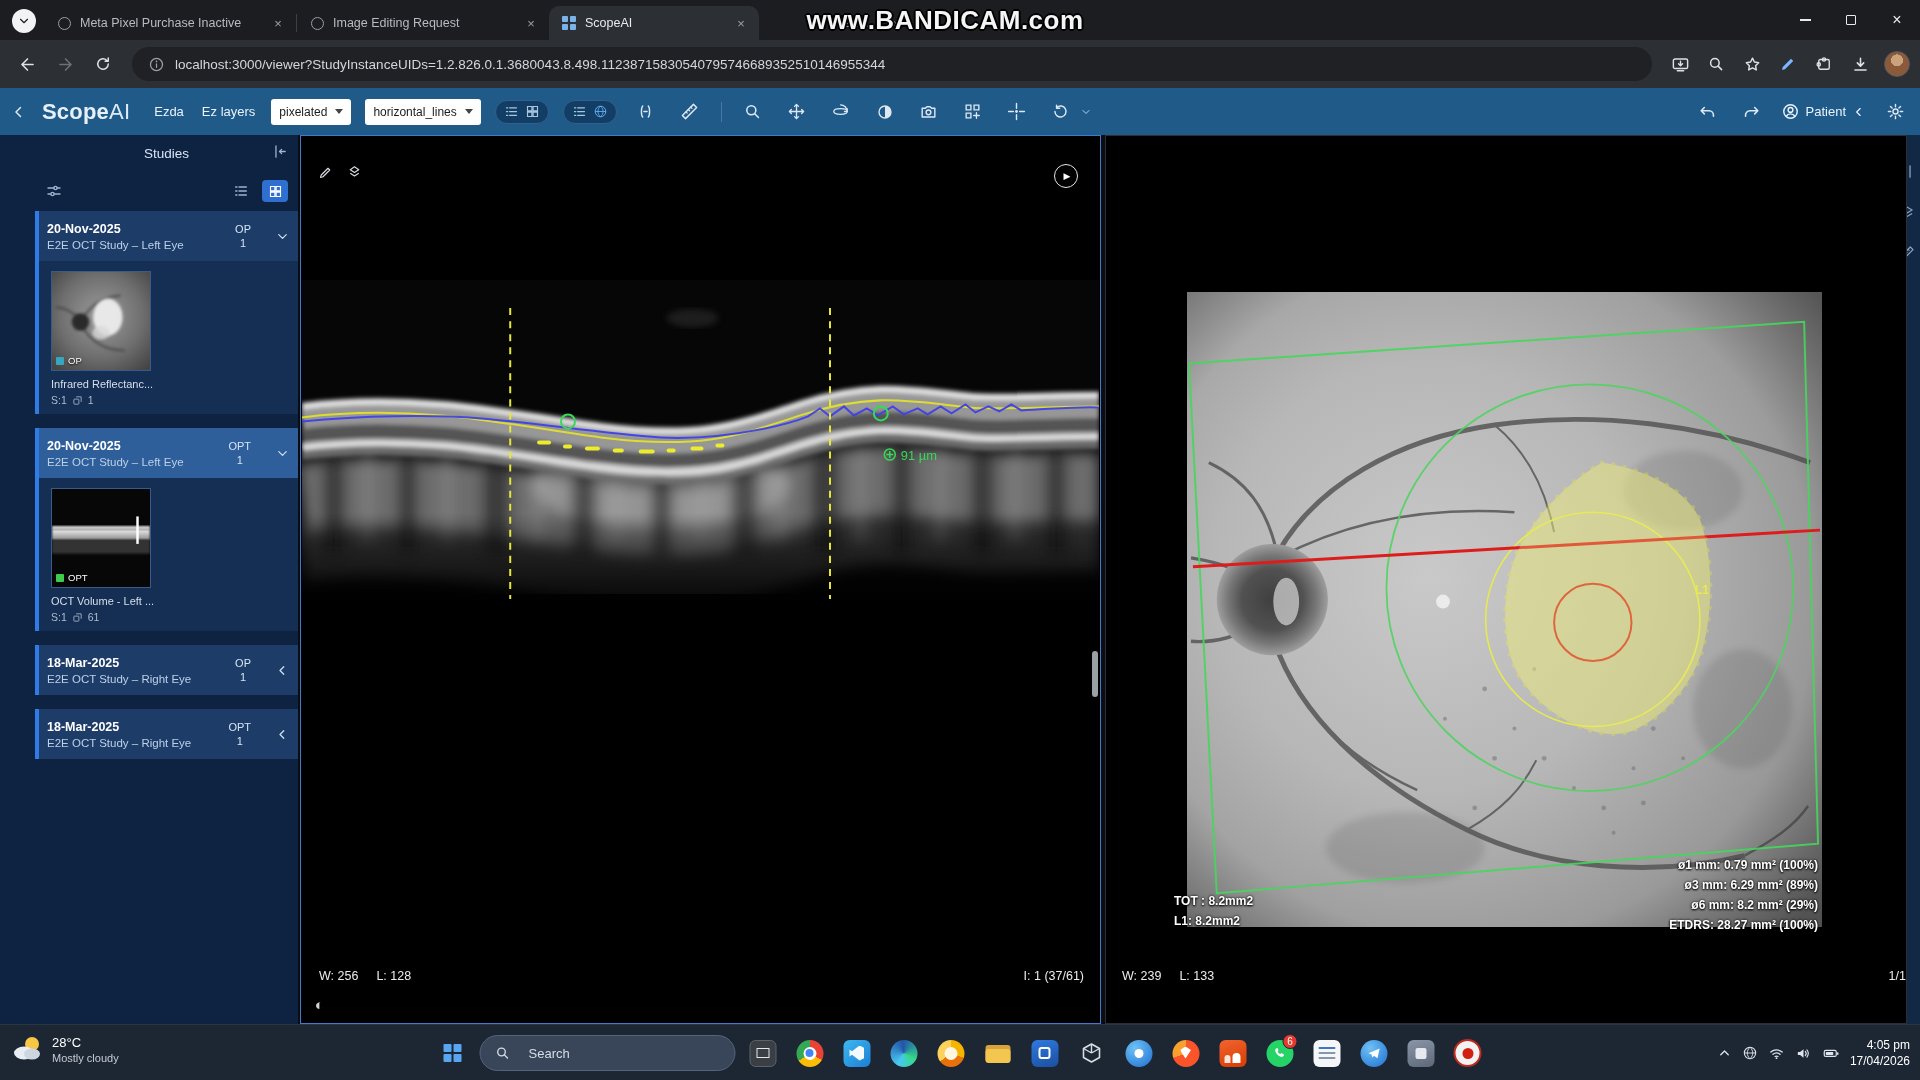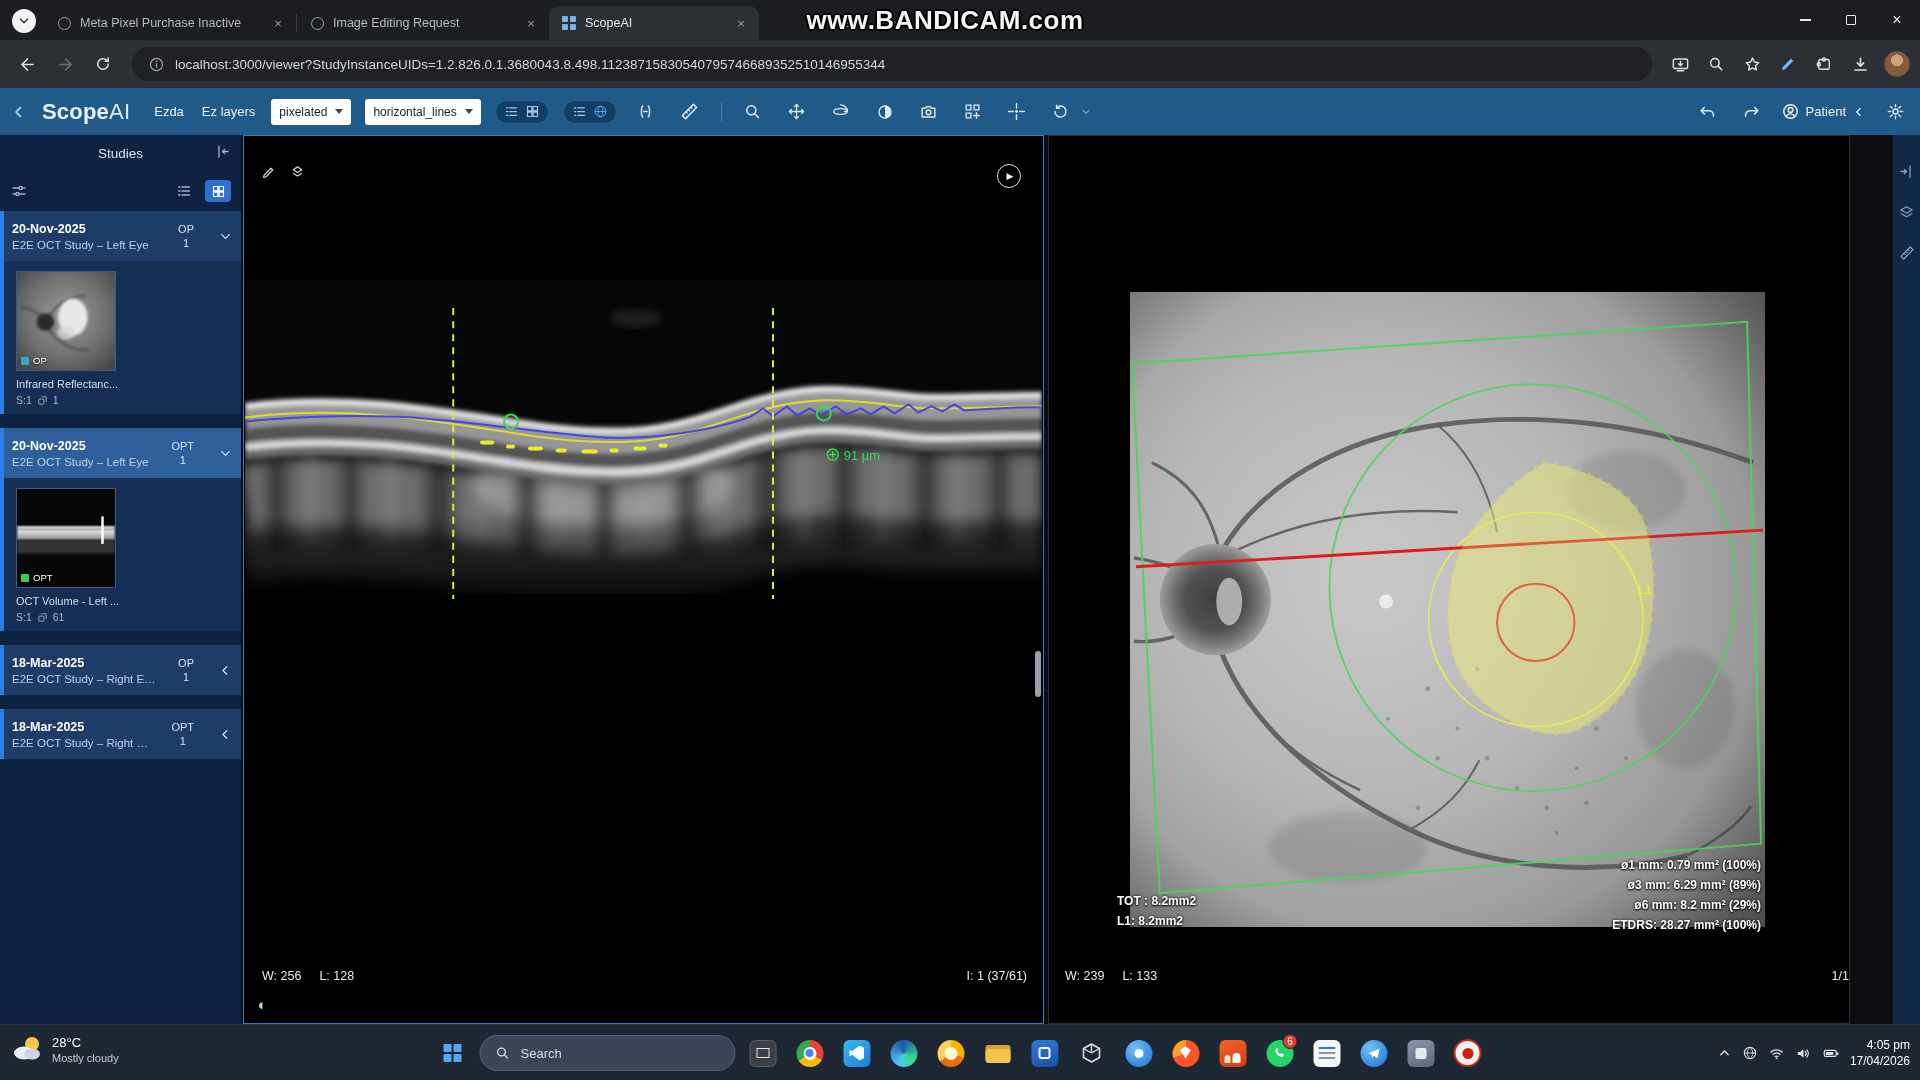--- a/index.html
+++ b/index.html
@@ -62,21 +62,21 @@
   .hicon{ width:30px; height:30px; display:flex; align-items:center; justify-content:center; color:#dde8f3; flex:none; }
   .hsep{ width:1px; height:20px; background:#4a7aa3; margin:0 2px; flex:none; }
   .spacer{ flex:1; }
   .patientbtn{ display:flex; align-items:center; gap:6px; font-size:13px; color:#eaf2fa; }
   .ic{ display:block; }
 
   
   .content{ position:absolute; left:0; top:135px; width:1920px; height:889px; display:flex; background:#0b0d11; }
 
   
-  .sidebar{ width:241px; height:100%; background:#0e2342; flex:none; overflow:hidden; }
+  .sidebar{ width:298px; height:100%; background:#0e2342; flex:none; overflow:hidden;padding-left:35px; }
   .sb-titlerow{ height:36px; display:flex; align-items:center; justify-content:center; position:relative; color:#d8e4f4; font-size:13.5px; }
   .sb-collapse{ position:absolute; right:10px; top:8px; color:#9fb6d2; }
   .sb-toolrow{ height:40px; display:flex; align-items:center; padding:0 10px; gap:8px; color:#9fb3cc; }
   .sb-toolrow .grow{ flex:1; }
   .viewbtn{ width:26px; height:22px; border-radius:4px; display:flex; align-items:center; justify-content:center; color:#9fb3cc; }
   .viewbtn.active{ background:#2e6fd0; color:#fff; }
   .study{ border-left:4px solid #2e7ce6; margin:0 0 14px 0; }
   .study-head{ background:#1d3c68; min-height:50px; display:flex; align-items:center; padding:6px 8px 6px 8px; gap:22px; }
   .study.selected .study-head{ background:#2e5f9a; }
   .sh-text{ flex:1; min-width:0; }
@@ -121,21 +121,21 @@
     align-items:center; padding-top:28px; gap:24px; color:#8fa3bd; }
 
   
   .taskbar{ position:absolute; left:0; bottom:0; width:1920px; height:56px; background:#1d2633; border-top:1px solid #2a3442; }
   .weather{ position:absolute; left:10px; top:7px; display:flex; align-items:center; gap:8px; }
   .weather .t1{ font-size:13px; color:#fff; }
   .weather .t2{ font-size:11px; color:#c5ccd6; margin-top:2px; }
   .tkcenter{ position:absolute; left:50%; top:8px; transform:translateX(-50%); display:flex; align-items:center; gap:7px; }
   .tk{ width:40px; height:40px; border-radius:6px; display:flex; align-items:center; justify-content:center; position:relative; flex:none; }
   .searchpill{ width:256px; height:36px; border-radius:18px; background:#39465a; border:1px solid #53637c;
-    display:flex; align-items:center; gap:10px; padding:0 14px; color:#d6dde6; font-size:13px; flex:none; }
+    display:flex; align-items:center; gap:18px; padding:0 14px; color:#d6dde6; font-size:13px; flex:none; }
   .circle26{ width:27px; height:27px; border-radius:50%; }
   .chrome-c{ background:conic-gradient(#ea4335 0 33%, #fbbc05 0 66%, #34a853 0 100%); position:relative; }
   .chrome-c::before{ content:""; position:absolute; left:7px; top:7px; width:13px; height:13px; border-radius:50%;
     background:#fff; }
   .chrome-c::after{ content:""; position:absolute; left:9.5px; top:9.5px; width:8px; height:8px; border-radius:50%; background:#4285f4; }
   .warm-c{ background:conic-gradient(#f4b400 0 30%, #e8710a 0 65%, #fbd25e 0 100%); position:relative; }
   .warm-c::before{ content:""; position:absolute; left:7px; top:7px; width:13px; height:13px; border-radius:50%; background:#fff7e0; }
   .edge-c{ background:conic-gradient(from 210deg, #49c8f2, #2254a8 40%, #35d98c 75%, #49c8f2); }
   .brave-c{ background:conic-gradient(#fb542b 0 70%, #f8a12f 0 100%); position:relative; }
   .brave-c::before{ content:""; position:absolute; left:8px; top:7px; width:11px; height:12px;

